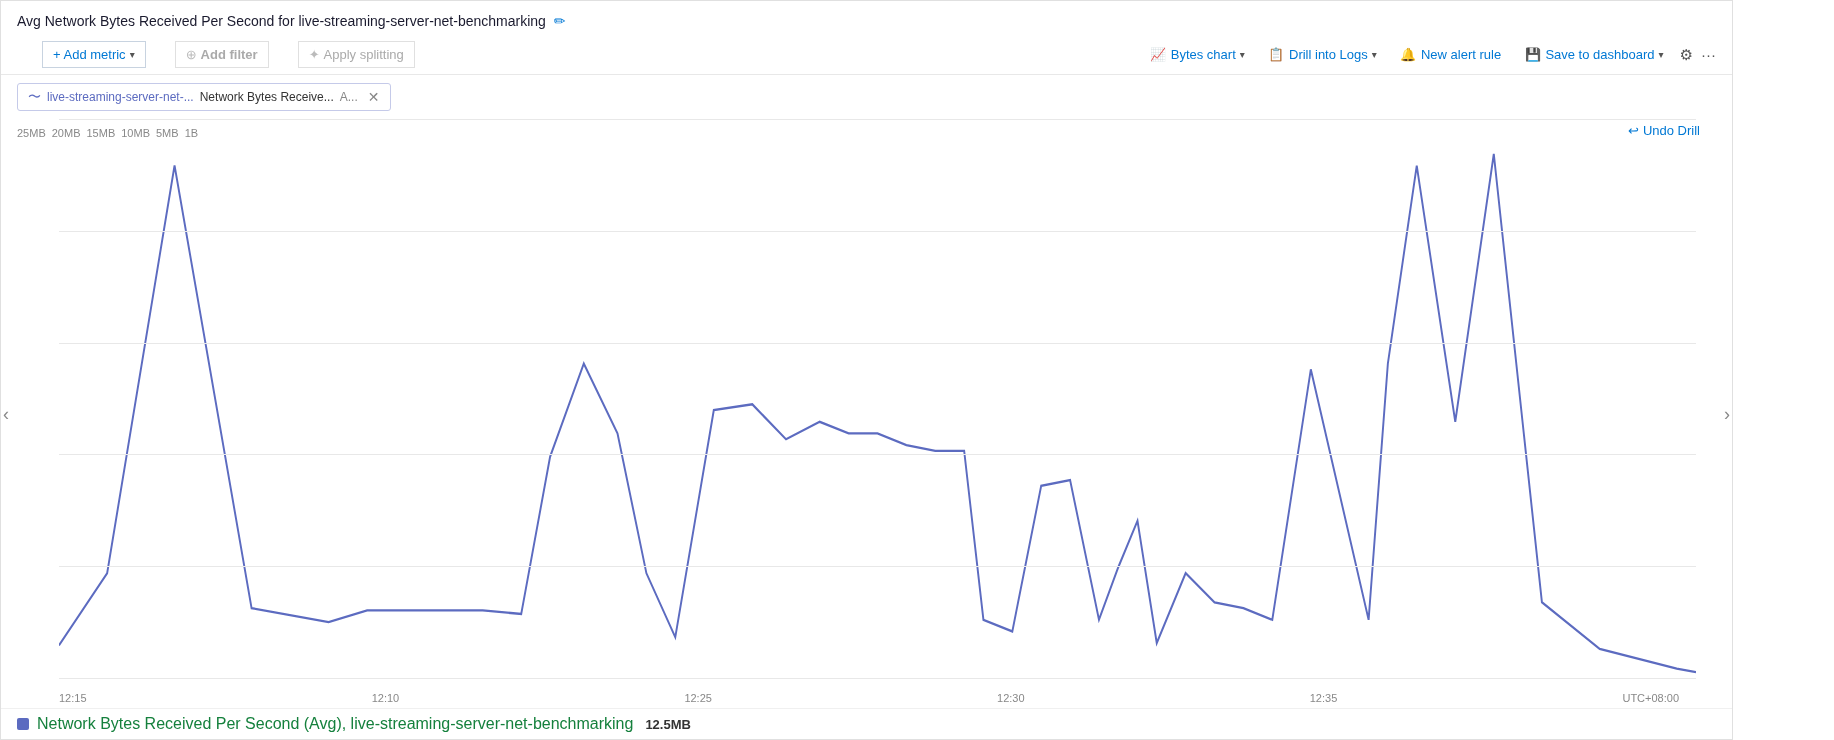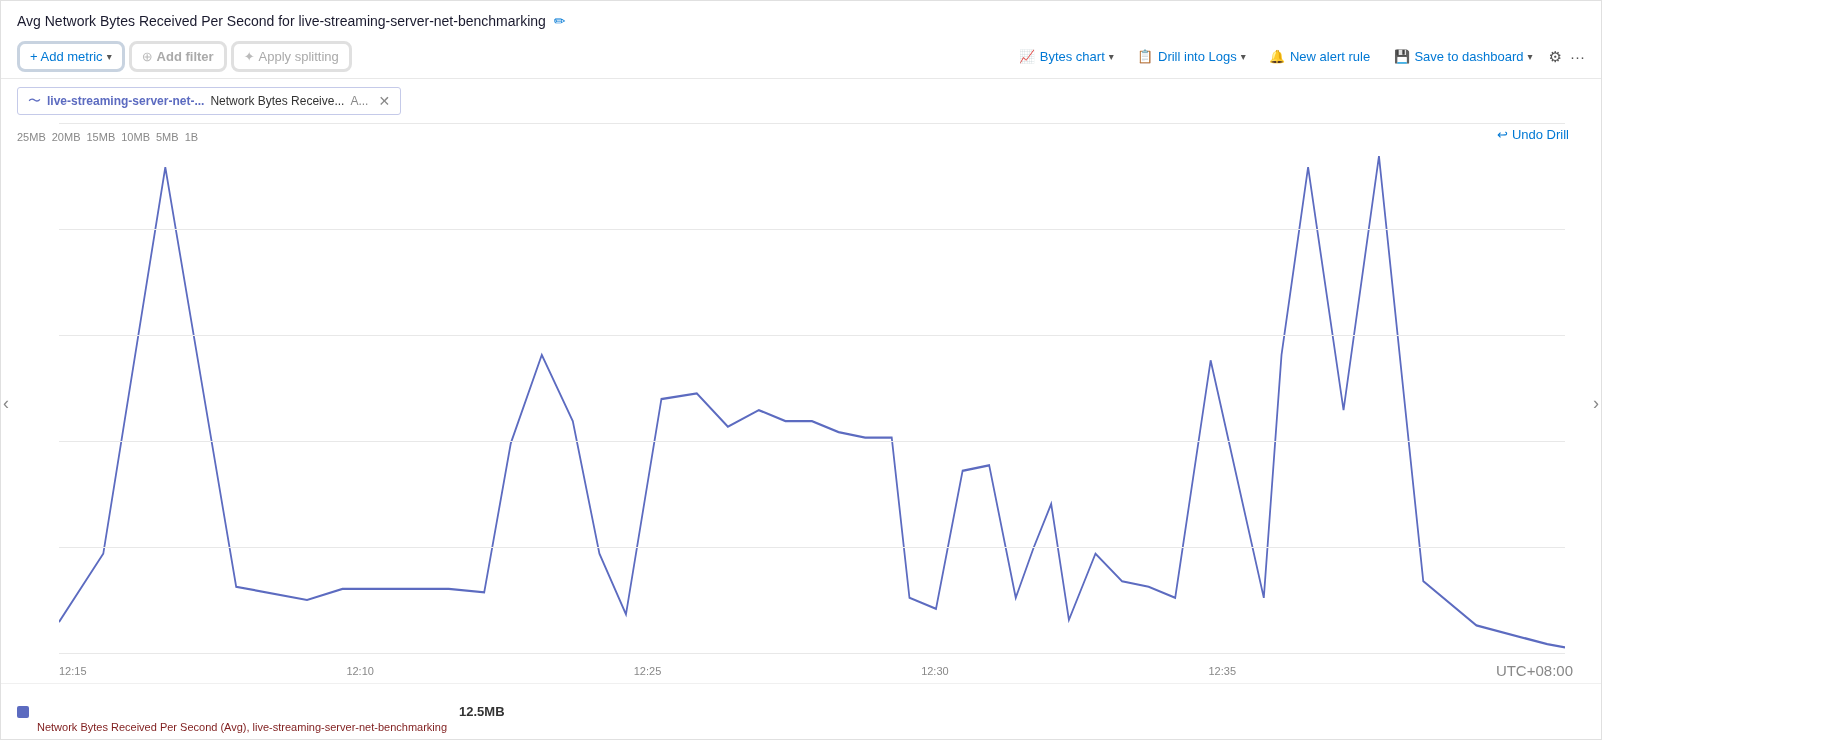--- a/index.html
+++ b/index.html
@@ -1,49 +1,49 @@
 <!DOCTYPE html>
 <html><head>
   <meta charset="utf-8">
   <style>
     * { box-sizing: border-box; margin: 0; padding: 0; }
     body { font-family: 'Segoe UI', Arial, sans-serif; font-size: 13px; background: #fff; color: #333; }
-    .container { width: 1602px; height: 740px; display: flex; flex-direction: column; border: 1px solid #e0e0e0; overflow: hidden; }
+    .container { width: 1733px; height: 740px; display: flex; flex-direction: column; border: 1px solid #e0e0e0; overflow: hidden; }
     .title-bar { padding: 12px 16px 6px; display: flex; align-items: center; gap: 8px; }
     .title-text { font-size: 14px; color: #1a1a2e; font-weight: 400; }
     .edit-icon { color: #0078d4; cursor: pointer; font-size: 14px; }
     .toolbar { display: flex; align-items: center; padding: 6px 16px; border-bottom: 1px solid #e8e8e8; gap: 4px; }
     .toolbar-left { display: flex; align-items: center; gap: 4px; flex: 1; }
     .toolbar-right { display: flex; align-items: center; gap: 8px; }
-    .btn { display: flex; align-items: center; gap: 4px; padding: 5px 10px; border: 3px solid #a21caf; background: #fff; border-radius: 8px; cursor: pointer; font-size: 13px; color: #333; white-space: nowrap; }
+    .btn { display: flex; align-items: center; gap: 4px; padding: 5px 10px; border: 1px solid #a21caf; background: #fff; border-radius: 0; cursor: pointer; font-size: 13px; color: #333; white-space: nowrap; margin-left: 25px; }
     .btn-add { color: #0078d4; border-color: #c8d3e0; }
     .toolbar-btn-right { display: flex; align-items: center; gap: 4px; padding: 5px 8px; background: none; border: none; cursor: pointer; font-size: 13px; color: #0078d4; }
     .chevron { font-size: 10px; color: #555; }
     .tag-bar { padding: 8px 16px; display: flex; align-items: center; gap: 8px; }
     .metric-tag { display: flex; align-items: center; gap: 6px; border: 1px solid #c5cae9; border-radius: 3px; padding: 4px 10px; background: #fff; font-size: 12px; color: #333; }
     .tag-icon { color: #5c6bc0; font-size: 13px; }
-    .tag-label { color: #5c6bc0; font-weight: 700; }
+    .tag-label { color: #5c6bc0; font-weight: 400; }
     .tag-close { color: #888; cursor: pointer; font-size: 14px; margin-left: 4px; }
     .chart-area { flex: 1; position: relative; padding: 0 16px; overflow: hidden; }
     .undo-zoom { position: absolute; right: 32px; top: 4px; display: flex; align-items: center; gap: 4px; color: #0078d4; cursor: pointer; font-size: 13px; }
     .chart-wrapper { position: relative; width: 100%; height: 100%; }
     .y-axis { position: absolute; left: 0; top: 0; bottom: 30px; width: 40px; display: flex; flex-direction: row; justify-content: space-between; padding: 8px 0; }
     .y-label { font-size: 11px; color: #888; text-align: right; padding-right: 6px; }
     .chart-inner { position: absolute; left: 42px; right: 20px; top: 0; bottom: 30px; }
     .grid-lines { position: absolute; left: 0; right: 0; top: 0; bottom: 0; }
     .grid-line { position: absolute; left: 0; right: 0; height: 1px; background: #e8e8e8; }
-    .x-axis { position: absolute; left: 42px; right: 12px; bottom: 4px; display: flex; justify-content: space-between; align-items: center; }
+    .x-axis { position: absolute; left: 42px; right: 37px; bottom: 4px; display: flex; justify-content: space-between; align-items: center; }
     .x-label { font-size: 11px; color: #888; }
-    .x-label-tz { font-size: 15px; color: #888; }
+    .x-label-tz { font-size: 11px; color: #888; }
     .nav-arrow { position: absolute; top: 50%; transform: translateY(-50%); cursor: pointer; color: #888; font-size: 18px; font-weight: 300; z-index: 10; }
     .nav-arrow-left { left: 2px; }
     .nav-arrow-right { right: 2px; }
     .legend-bar { padding: 6px 16px; display: flex; align-items: center; gap: 8px; border-top: 1px solid #f0f0f0; }
     .legend-color { width: 12px; height: 12px; border-radius: 2px; flex-shrink: 0; }
-    .legend-text { font-size: 11px; color: #7f1d1d; margin-top: 31px; }
+    .legend-text { font-size: 16px; color: #15803d; }
     .legend-value { font-size: 13px; color: #333; font-weight: 600; margin-left: 4px; }
     .gear-icon { font-size: 15px; color: #555; cursor: pointer; }
     .more-icon { font-size: 15px; color: #555; cursor: pointer; }
   </style>
 </head>
 <body>
 
 <div class="container">
 
   <div class="title-bar">

